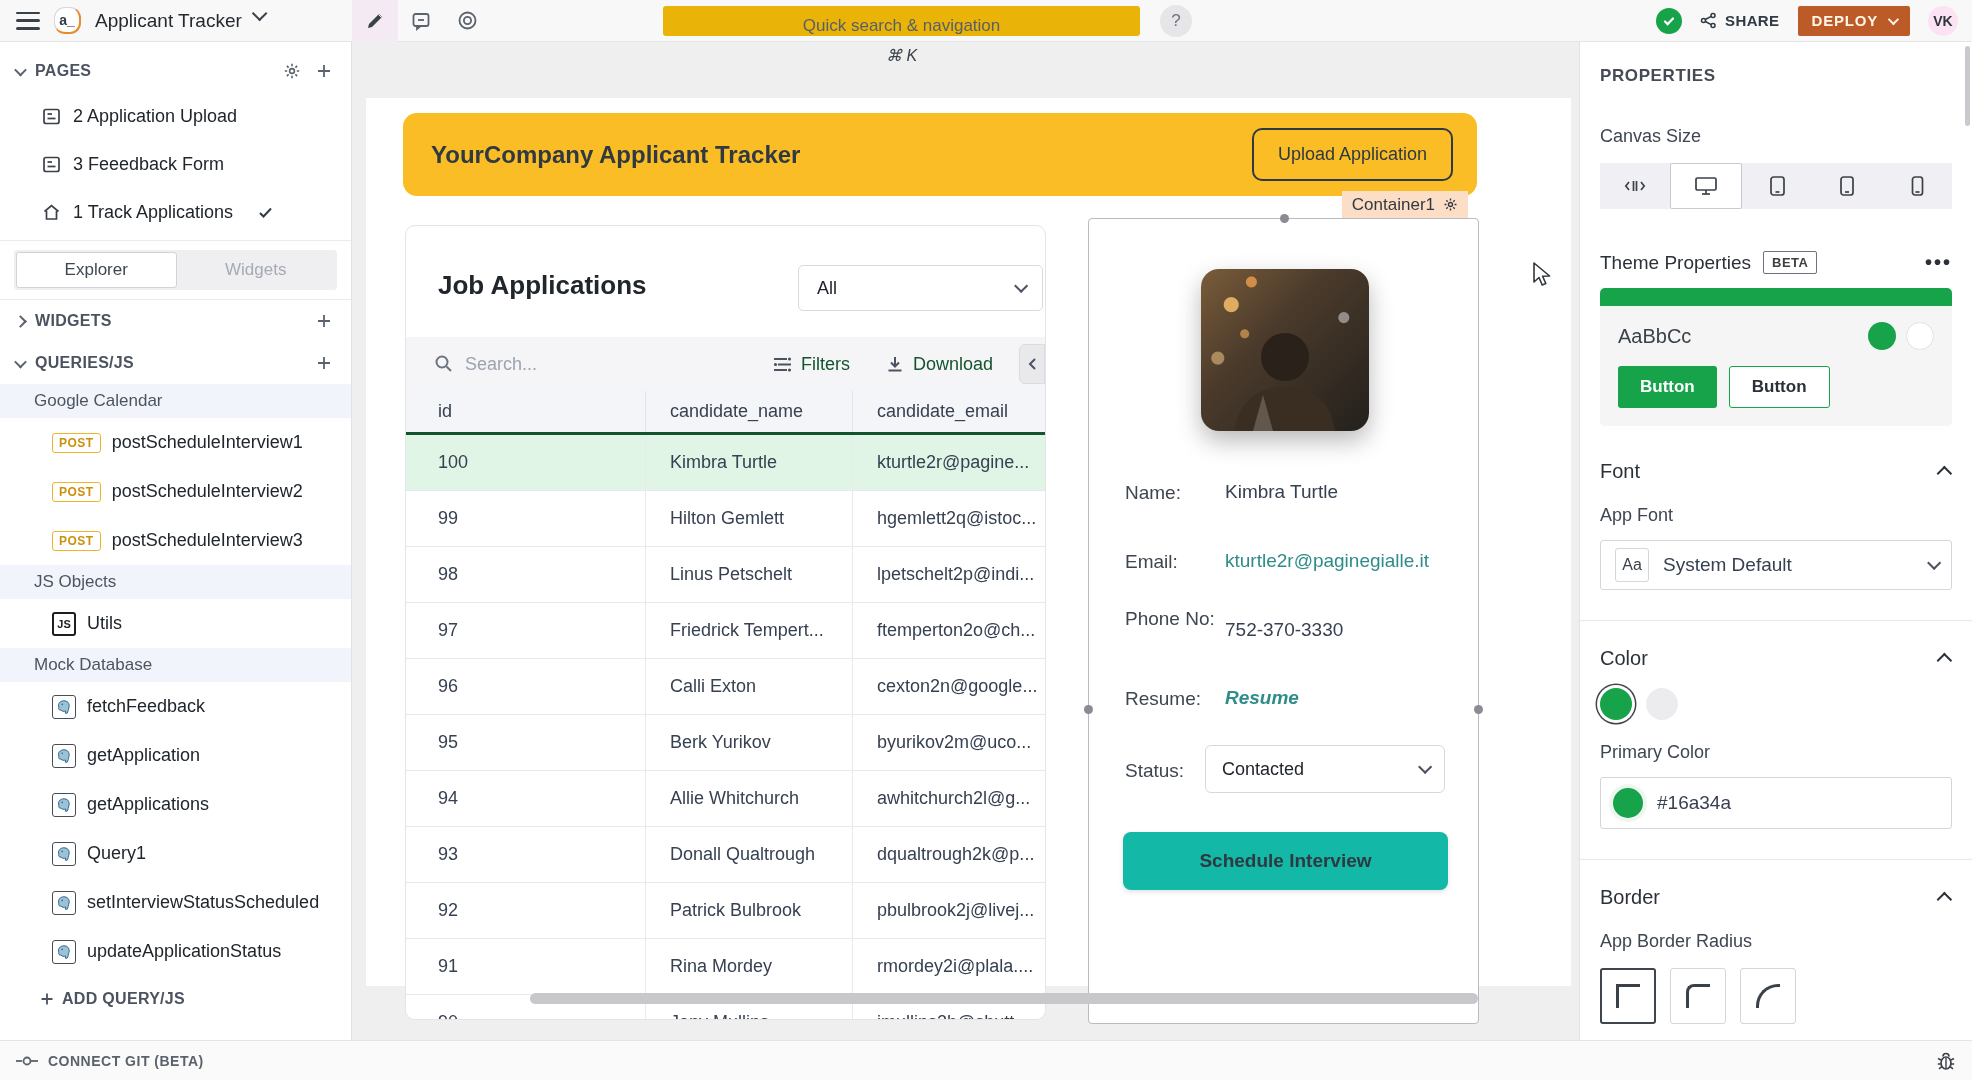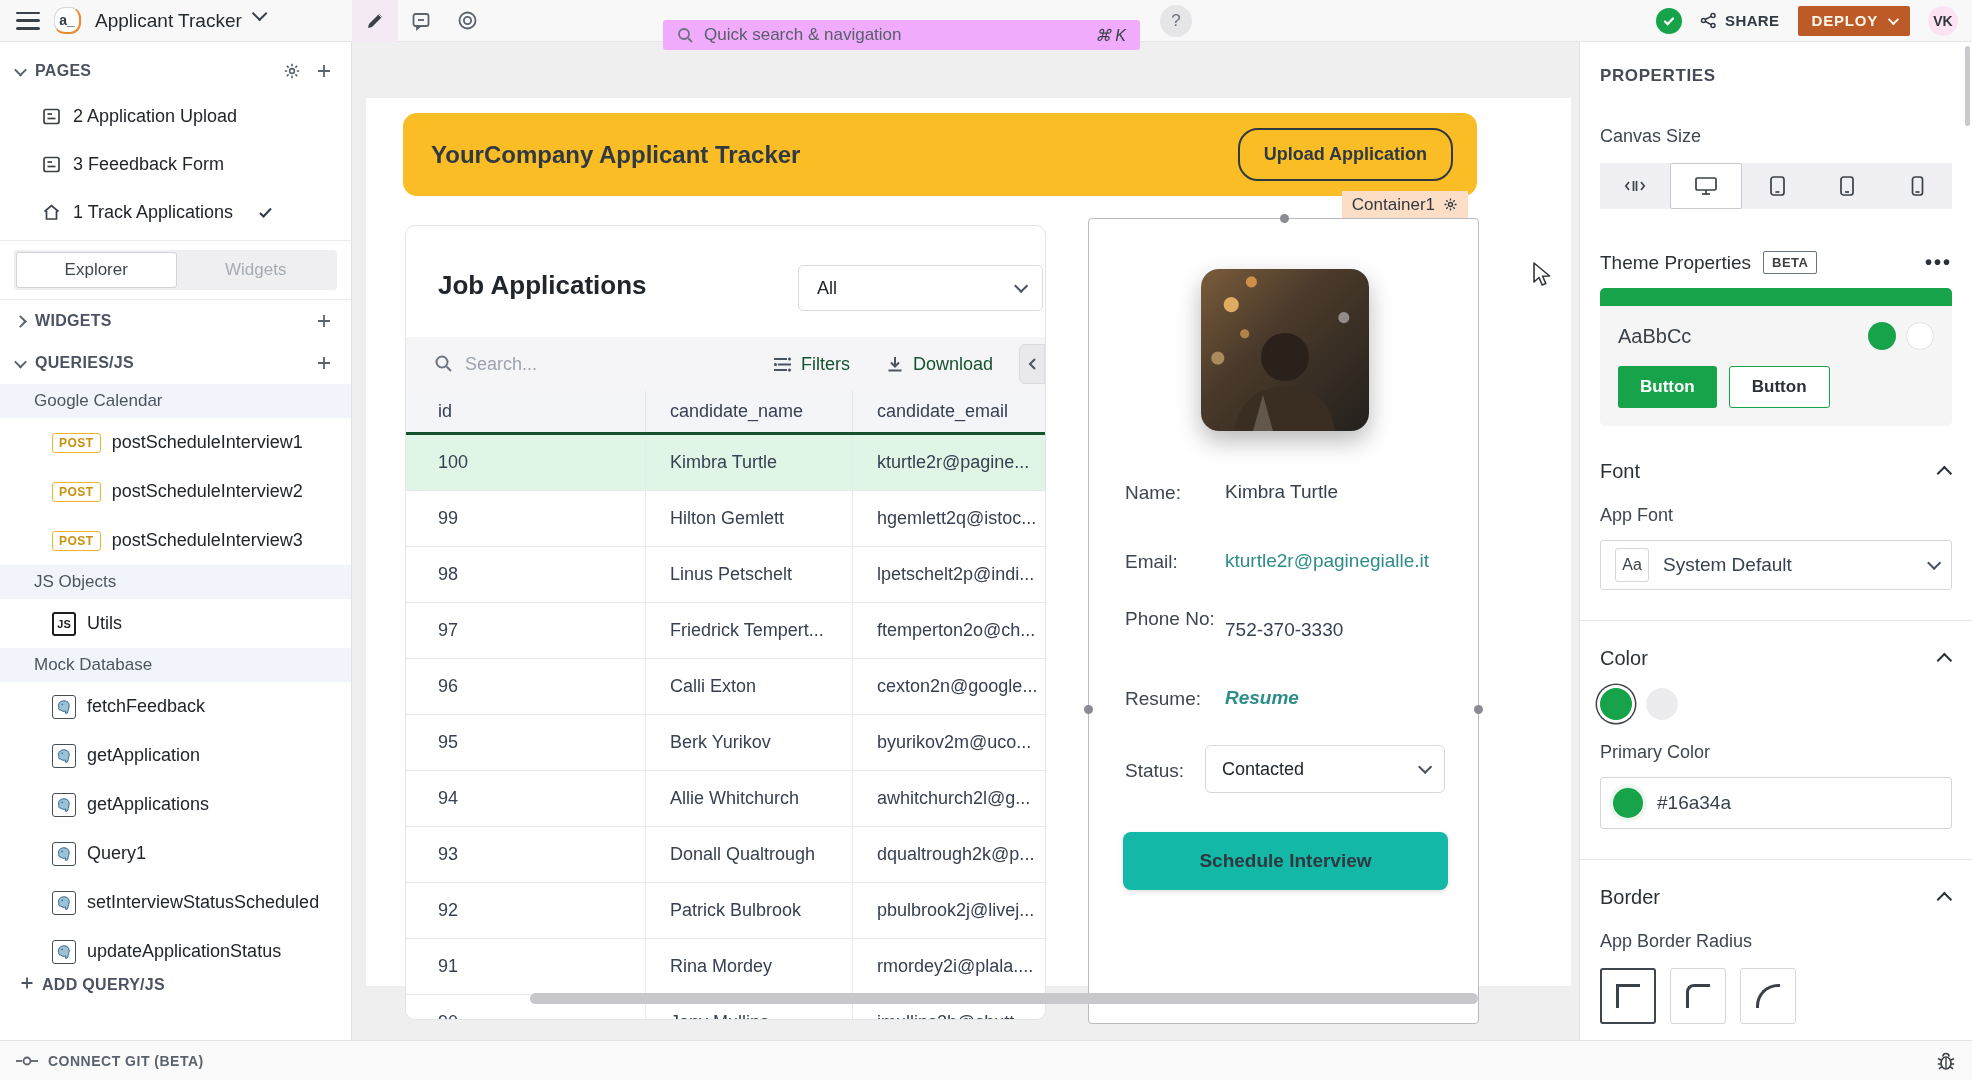--- a/index.html
+++ b/index.html
@@ -11,21 +11,21 @@
   .topbar { height:42px; background:#F8F8F9; border-bottom:1px solid #E5E5E8; display:flex; align-items:center; flex:0 0 auto; position:relative; z-index:30; }
   .tb-left { display:flex; align-items:center; gap:14px; padding-left:16px; width:352px; flex:0 0 auto; }
   .hamburger { width:24px; height:18px; display:flex; flex-direction:column; justify-content:space-between; cursor:pointer; }
   .hamburger span { height:2.6px; background:#3B4149; border-radius:2px; }
   .applogo { width:27px; height:27px; background:#fff; border:1px solid #D8D8DC; border-right:2.5px solid #E98A2B; border-bottom:2.5px solid #E98A2B; border-radius:11px; font-size:14px; font-weight:700; color:#2F3A44; display:flex; align-items:center; justify-content:center; }
   .app-title { font-size:19px; color:#23292F; display:flex; align-items:flex-start; gap:10px; white-space:nowrap; }
   .chev { width:11px; height:11px; border-right:2px solid #3B4149; border-bottom:2px solid #3B4149; transform:rotate(45deg) translateY(-3px); display:inline-block; }
   .tb-modes { display:flex; align-items:center; height:100%; }
   .mode-btn { width:46px; height:42px; display:flex; align-items:center; justify-content:center; }
   .mode-btn.active { background:#F3EAF4; }
-  .tb-search { position:absolute; left:663px; top:20px; width:477px; height:30px; background:#f0abfc; border-radius:3px; display:flex; align-items:center; padding:0 14px; gap:10px; font-size:17px; color:#585F68; }
+  .tb-search { position:absolute; left:663px; top:6px; width:477px; height:30px; background:#eab308; border-radius:3px; display:flex; align-items:center; padding:0 14px; gap:10px; font-size:17px; color:#585F68;flex-direction:column; }
   .tb-search .ph { flex:1; }
   .tb-search .kbd { font-size:16px; font-style:italic; color:#3B4149; }
   .help-circle { position:absolute; left:1160px; top:5px; width:32px; height:32px; border-radius:50%; background:#E6E6E8; color:#6B7280; display:flex; align-items:center; justify-content:center; font-size:17px; }
   .tb-right { margin-left:auto; display:flex; align-items:center; gap:18px; padding-right:14px; }
   .check-badge { width:26px; height:26px; border-radius:50%; background:#16A34A; display:flex; align-items:center; justify-content:center; }
   .share { display:flex; align-items:center; gap:8px; font-size:15px; font-weight:700; letter-spacing:.4px; color:#2F3A44; cursor:pointer; }
   .deploy { background:#BC5B27; color:#FFF6E9; border:none; height:30px; padding:0 14px; font-size:15px; font-weight:700; letter-spacing:.8px; border-radius:2px; display:flex; align-items:center; gap:10px; font-family:inherit; cursor:pointer; }
   .deploy .dchev { width:8px; height:8px; border-right:2px solid #FFF6E9; border-bottom:2px solid #FFF6E9; transform:rotate(45deg) translateY(-2px); }
   .avatar { width:30px; height:30px; border-radius:50%; background:#FBE3F3; color:#30353B; font-size:14px; font-weight:600; display:flex; align-items:center; justify-content:center; }
 
@@ -44,28 +44,28 @@
   .page-item { display:flex; align-items:center; gap:12px; padding-left:42px; padding-right:16px; height:48px; color:#21262C; cursor:pointer; }
   .seg-wrap { border-top:1px solid #EBEBEE; border-bottom:1px solid #EBEBEE; padding:9px 14px; margin-top:4px; }
   .seg { background:#EFEFF2; border-radius:4px; display:flex; padding:2px; height:40px; }
   .seg-tab { flex:1; display:flex; align-items:center; justify-content:center; font-size:17px; border-radius:3px; color:#A6ABB3; cursor:pointer; }
   .seg-tab.active { background:#fff; border:1px solid #D2D3D8; color:#3F4750; }
   .group-head { background:#F1F5FB; height:34px; display:flex; align-items:center; padding-left:34px; color:#4C5560; font-size:17px; }
   .q-item { display:flex; align-items:center; gap:11px; padding-left:52px; height:49px; color:#21262C; cursor:pointer; white-space:nowrap; overflow:hidden; }
   .badge-post { border:1.5px solid #F0B429; color:#C9910C; font-size:12px; font-weight:700; letter-spacing:.5px; padding:2px 6px; border-radius:3px; flex:0 0 auto; }
   .badge-js { border:2px solid #1C1E21; color:#1C1E21; font-size:11px; font-weight:700; width:24px; height:24px; border-radius:3px; display:flex; align-items:center; justify-content:center; flex:0 0 auto; }
   .badge-pg { border:1.5px solid #454E57; width:24px; height:24px; border-radius:3px; display:flex; align-items:center; justify-content:center; flex:0 0 auto; }
-  .add-q { display:flex; gap:8px; padding-left:20px; height:46px; font-size:16px; font-weight:600; letter-spacing:.3px; color:#4B5360; cursor:pointer; }
+  .add-q { display:flex; align-items:center; gap:8px; padding-left:40px; height:46px; font-size:16px; font-weight:600; letter-spacing:.3px; color:#4B5360; cursor:pointer; }
 
   
   .canvas { flex:1; position:relative; background:#EFEFEF; min-width:0; }
   .artboard { position:absolute; left:14px; right:8px; top:56px; bottom:54px; background:#fff; }
   .banner { position:absolute; left:37px; top:15px; width:1074px; height:83px; background:#FBBD25; border-radius:14px; display:flex; align-items:center; padding:0 24px 0 28px; }
   .banner-title { font-size:24px; font-weight:700; color:#2F3941; flex:1; }
-  .upload-btn { background:#FBBD25; border:2px solid #2F3941; border-radius:20px; height:53px; padding:0 24px; font-size:18px; font-weight:700; color:#2F3941; font-family:inherit; cursor:pointer; }
+  .upload-btn { background:#FBBD25; border:2px solid #2F3941; border-radius:10px; height:53px; padding:0 24px; font-size:18px; font-weight:400; color:#2F3941; font-family:inherit; cursor:pointer; }
 
   
   .table-widget { position:absolute; left:39px; top:127px; width:641px; height:795px; background:#fff; border:1px solid #E3E4E8; border-radius:10px; overflow:hidden; }
   .tw-title { position:absolute; left:32px; top:44px; font-size:26px; font-weight:700; color:#21262C; }
   .tw-select { position:absolute; right:2px; top:39px; width:245px; height:46px; border:1px solid #D9D9DE; border-radius:5px; background:#fff; display:flex; align-items:center; padding:0 18px; font-size:18px; color:#21262C; cursor:pointer; }
   .tw-select .grow { flex:1; }
   .sel-chev { width:10px; height:10px; border-right:2px solid #4B5360; border-bottom:2px solid #4B5360; transform:rotate(45deg) translateY(-3px); }
   .tw-toolbar { position:absolute; left:0; top:111px; width:100%; height:54px; background:#F5F5F8; display:flex; align-items:center; padding:0 0 0 28px; gap:10px; }
   .tw-search { display:flex; align-items:flex-start; gap:12px; color:#9CA3AF; font-size:18px; flex:1; }
   .tool-btn { display:flex; align-items:center; gap:9px; color:#14532d; font-size:18px; margin-right:26px; cursor:pointer; }

